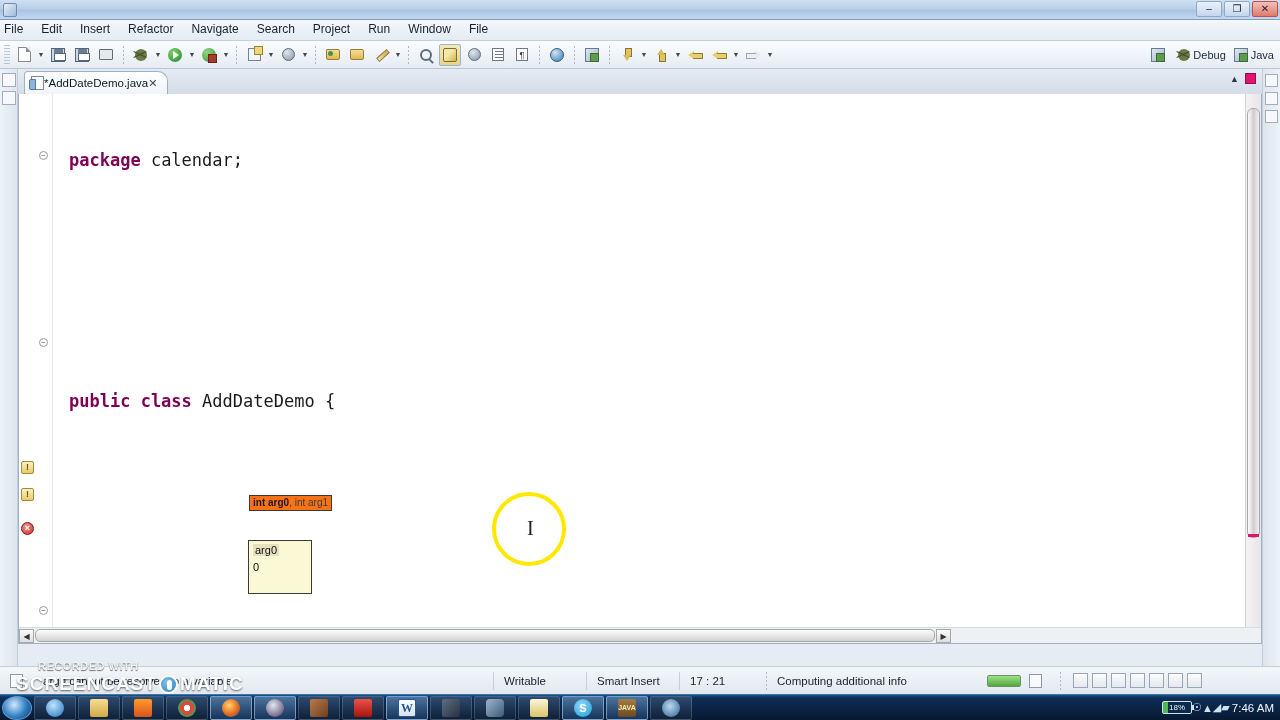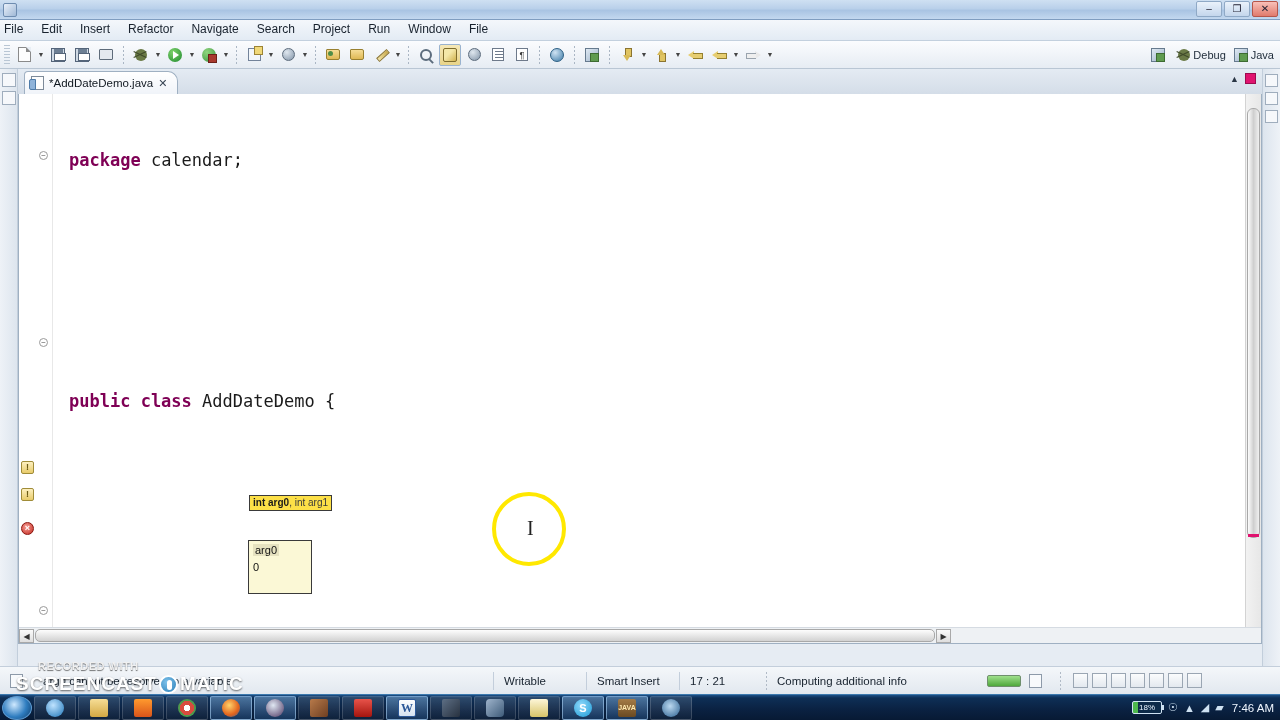--- a/index.html
+++ b/index.html
@@ -129,21 +129,21 @@
   }
   #tabrow{
     position:absolute; left:0; top:0; width:1244px; height:25px;
     background:linear-gradient(to bottom,#e4ebf3,#d4dde8);
   }
   #edtab{
     position:absolute; left:6px; top:2px; height:23px; padding:0 10px 0 6px;
     background:linear-gradient(to bottom,#ffffff,#f0f4f9);
     border:1px solid #9fb0c2; border-bottom:none;
     border-radius:4px 10px 0 0;
-    display:flex; align-items:center; gap:5px;
+    display:flex; align-items:center; 
     font-size:11.5px; color:#101820;
   }
   .tabico{ width:13px;height:14px;background:#fdfdfd;border:1px solid #7d8a99;position:relative;flex:none;}
   .tabico:before{content:"";position:absolute;left:-3px;top:2px;width:5px;height:9px;background:#8fb3d9;border:1px solid #4e7ba8;border-radius:2px 0 0 2px;}
   .tabclose{ font-size:11px;color:#3a4756; }
   #tabrow .tabarrows{ position:absolute; right:6px; top:4px; display:flex; gap:6px; align-items:center;}
   #tabrow .tabarrows .ta{ font-size:9px;color:#2a3644;}
   #tabrow .tabarrows .sq{ width:11px;height:11px;background:#e0136f;border:1px solid #9c0a4e;}
 
   #edbody{
@@ -214,21 +214,21 @@
   #rightstrip{
     position:absolute; right:0; top:0; width:18px; height:597px;
     background:linear-gradient(to left,#eef2f7,#dde5ee);
     border-left:1px solid #c2cedb;
   }
   #rightstrip .rsicon{ width:13px;height:13px;margin:5px auto;background:#f6f8fb;border:1px solid #9fadbd;}
 
   
   #sigtip{
     position:absolute; left:249px; top:495px;
-    background:#fde047; border:1px solid #3a3a3a;
+    background:#f97316; border:1px solid #3a3a3a;
     font-family:"Liberation Sans",sans-serif; font-size:10px; line-height:12px;
     padding:1px 3px; color:#1a1a1a; white-space:nowrap; z-index:40;
   }
   #sigtip b{ font-weight:bold; }
   #sigtip .dim{ color:#3a3a3a; }
   #valpopup{
     position:absolute; left:248px; top:540px; width:64px; height:54px;
     background:#fbf8d6; border:1px solid #3a3a3a; z-index:40;
     font-family:"Liberation Sans",sans-serif; font-size:11px; color:#111;
     padding:3px 4px;
@@ -294,21 +294,21 @@
   }
   .tbitem{
     width:42px;height:24px;margin-left:2px;flex:none;
     border:1px solid rgba(255,255,255,.16);border-radius:2px;
     background:linear-gradient(to bottom,rgba(255,255,255,.13),rgba(255,255,255,.03));
     display:flex;align-items:center;justify-content:center;
   }
   .tbitem.active{ background:linear-gradient(to bottom,rgba(160,210,255,.42),rgba(60,120,190,.28));
     border-color:rgba(180,220,255,.55);}
   .tbicon{ width:18px;height:18px;border-radius:3px; }
-  #tray{ margin-left:auto; display:flex; align-items:center; gap:6px; padding-right:6px; color:#e8f1fa; font-size:11px;}
+  #tray{ margin-left:auto; display:flex; align-items:center; padding-right:6px; color:#e8f1fa; font-size:11px;}
   #battery{ width:30px;height:13px;border:1px solid #cfe2f2;border-radius:2px;position:relative;
     background:linear-gradient(to right,#4db84d 0 18%,#0d2a48 18%);
     font-size:8px;color:#eaf4ff;line-height:11px;text-align:center;}
   #battery:after{content:"";position:absolute;right:-3px;top:3px;width:2px;height:5px;background:#cfe2f2;}
   .trayglyph{ font-size:11px; color:#cfe2f2; }
   #clock{ font-size:11.5px; color:#eef6ff; padding-left:2px; }
 </style>
 </head>
 <body>
 

